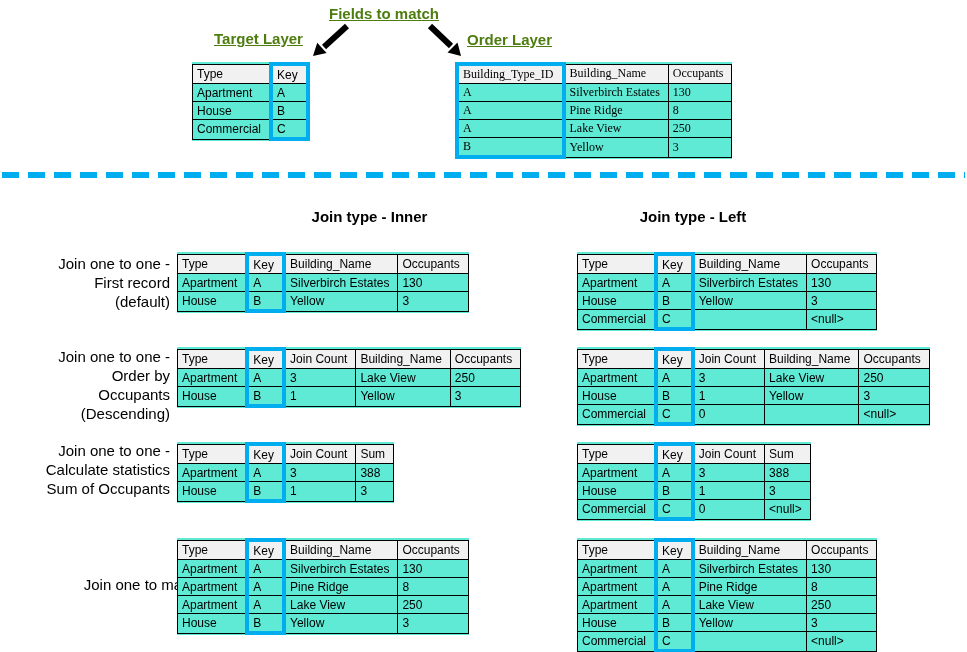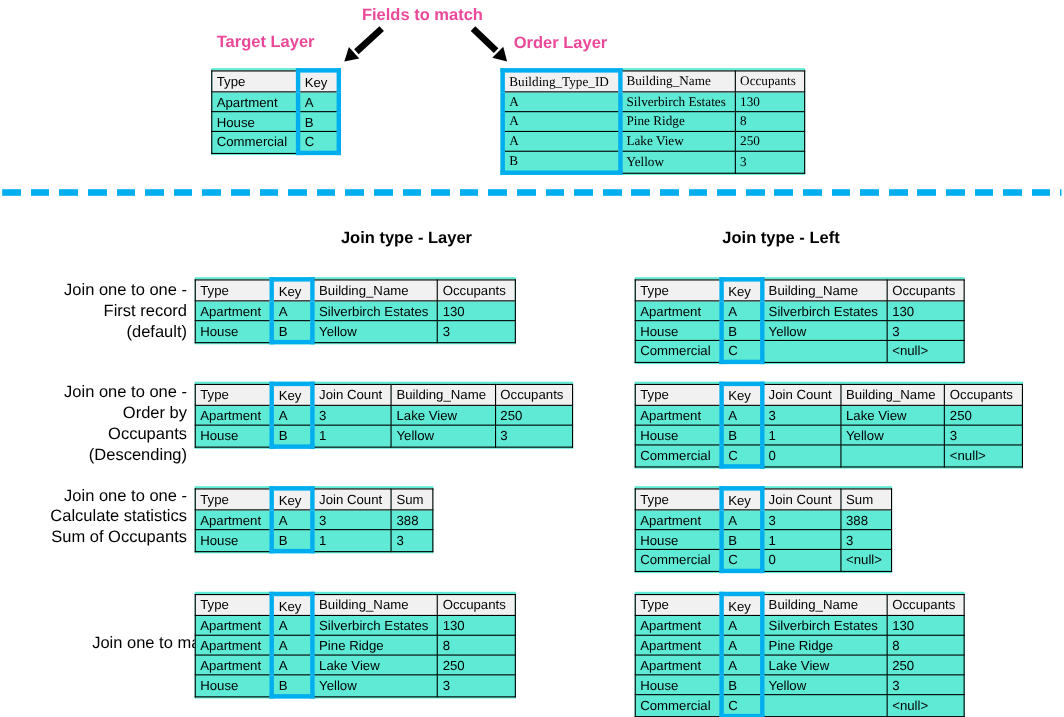--- a/index.html
+++ b/index.html
@@ -1,32 +1,32 @@
 <!DOCTYPE html>
 <html style="--accent: #00AEEF; --header-bg: #F1F1F1;"><head>
 <meta charset="utf-8">
 <style>
   html,body{margin:0;padding:0;background:#ffffff;}
   body{
     width:967px;height:652px;position:relative;overflow:hidden;
     font-family:"Liberation Sans",sans-serif;color:#000;
   }
   .abs{position:absolute;}
-  .bold-label{font-weight:bold;font-size:15px;color:#ec4899;white-space:nowrap;}
+  .bold-label{font-weight:bold;font-size:15px;color:#4d7c0f;white-space:nowrap;text-decoration:underline;}
   .fields-label{left:329px;top:5px;}
-  .target-title{left:197px;top:30px;}
+  .target-title{left:214px;top:30px;}
   .join-title{left:467px;top:31px;}
   .arrow-svg{left:0;top:0;pointer-events:none;}
   .divider{
     left:2px;top:172px;width:963px;height:6px;
     background:repeating-linear-gradient(90deg,var(--accent) 0 17px,transparent 17px 26px);
   }
   .col-heading{font-weight:bold;font-size:15px;text-align:center;}
   .heading-inner{left:177px;top:208px;width:385px;}
-  .heading-left{left:581px;top:208px;width:258px;}
+  .heading-left{left:564px;top:208px;width:258px;}
   .example-label{
     left:0;width:170px;text-align:right;font-weight:normal;font-size:15px;
     line-height:19px;white-space:pre-line;
   }
   .tbl table{border-collapse:collapse;background:#5eead4;}
   .tbl th,.tbl td{
     border:1px solid #000;font-size:12px;font-weight:normal;text-align:left;
     padding:1px 8px 1px 4px;height:15px;white-space:nowrap;
   }
   .tbl th{background:var(--header-bg);}
@@ -102,21 +102,21 @@
           <td class="hl hl-bottom">B</td>
           <td>Yellow</td>
           <td>3</td>
         </tr>
       </tbody>
     </table>
 </div>
 
 <div class="abs divider"></div>
 
-<div class="abs col-heading heading-inner">Join type - Layer</div>
+<div class="abs col-heading heading-inner">Join type - Inner</div>
 <div class="abs col-heading heading-left">Join type - Left</div>
 
 <div class="abs" style="left:0;top:252px;width:967px;">
   <div class="abs example-label" style="top:2px;">Join one to one -
 First record
 (default)</div>
   <div class="abs tbl" style="left:177px;top:0;">
     <table>
         <thead>
           <tr>

